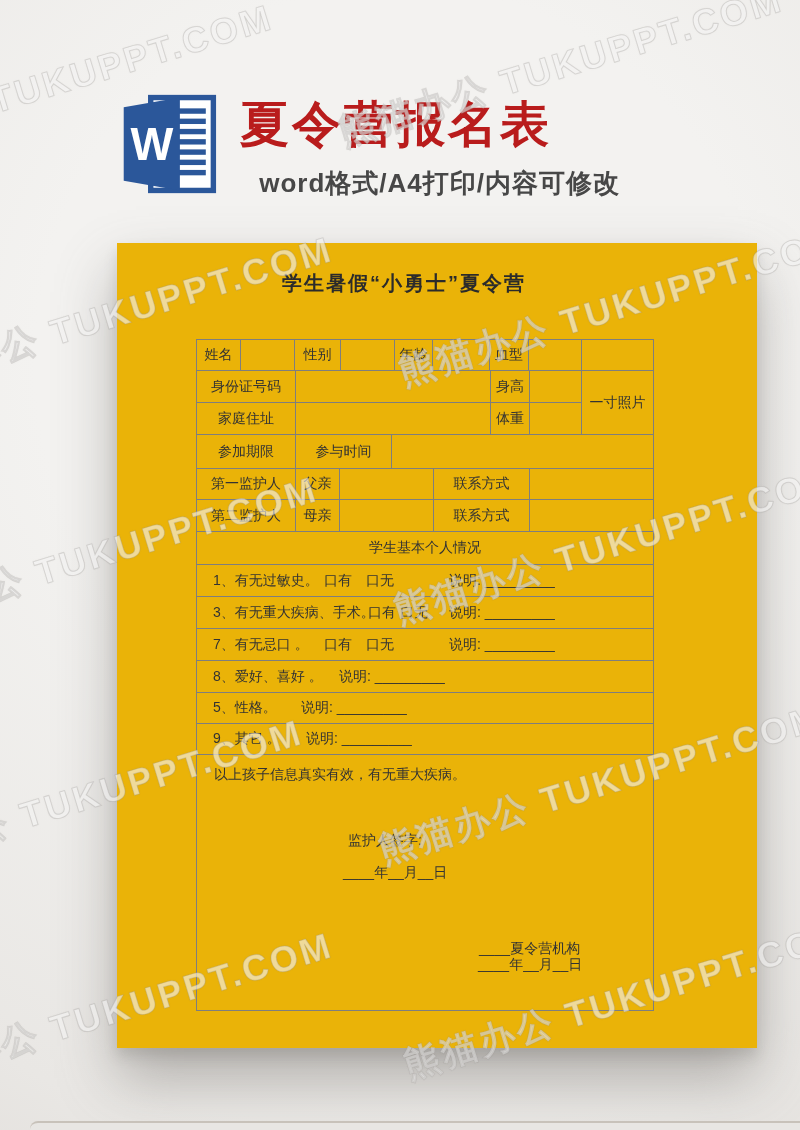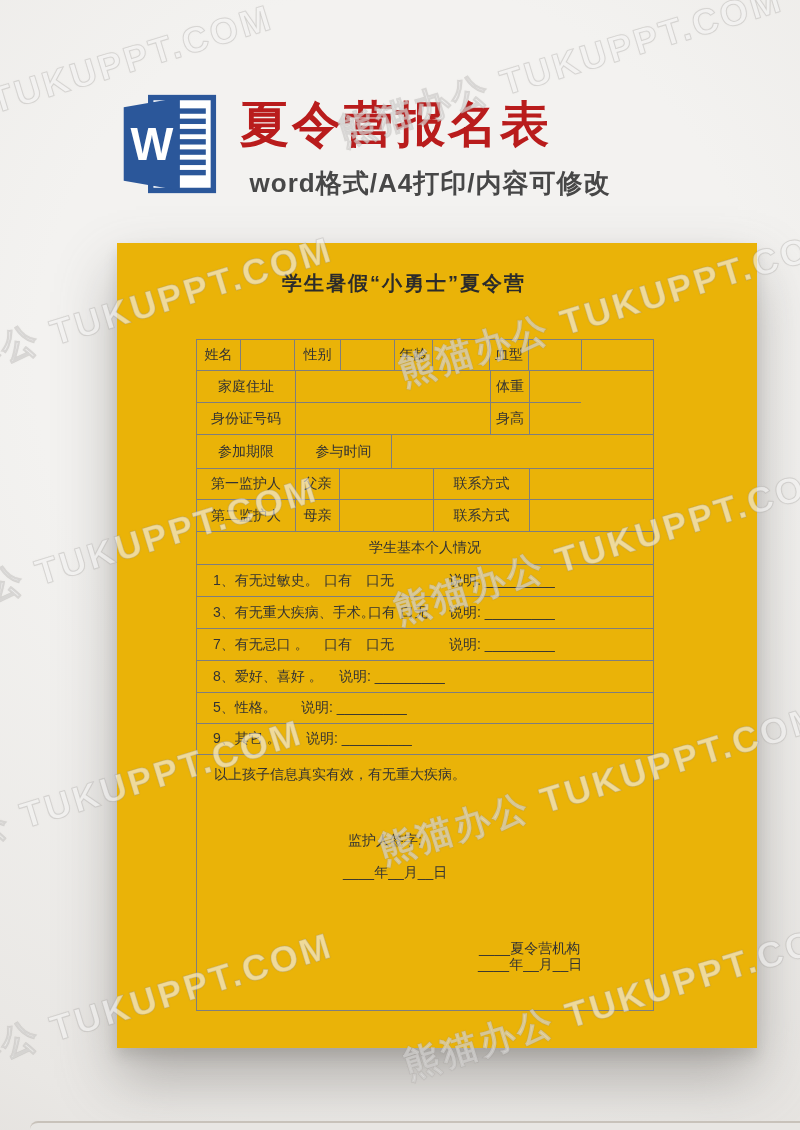--- a/index.html
+++ b/index.html
@@ -15,21 +15,21 @@
   
   .header { position:absolute; left:0; top:0; width:800px; height:235px; z-index:2; }
   .word-logo { position:absolute; left:113px; top:90px; width:110px; height:108px; }
   .hd-title {
     position:absolute; left:240px; top:92px; width:380px;
     font-size:49px; font-weight:900; letter-spacing:3px;
     color:#b91c1c;
   }
   .hd-sub {
     position:absolute; left:240px; top:166px; width:380px;
-    text-align:center; font-size:26px; font-weight:bold; letter-spacing:1px;
+    text-align:right; font-size:26px; font-weight:bold; letter-spacing:1px;
     color:#474747;
   }
 
   
   .page {
     position:absolute; left:117px; top:243px; width:640px; height:805px;
     background:#eab308; z-index:1;
     box-shadow:0 8px 12px rgba(90,86,82,.18), 0 30px 55px rgba(105,100,95,.45);
   }
   .doc-title { position:absolute; left:59px; width:456px; text-align:center;
@@ -109,32 +109,33 @@
       <div class="tcell" style="width:38px">年龄</div>
       <div class="tcell" style="width:57px"></div>
       <div class="tcell" style="width:39px">血型</div>
       <div class="tcell" style="width:53px"></div>
       <div class="tcell" style="flex:1"></div>
     </div>
 
     <div class="trow" style="height:64px">
       <div class="stack" style="width:384px">
         <div class="subrow">
+          <div class="tcell nb" style="width:98px">身份证号码</div>
+          <div class="tcell" style="width:195px"></div>
+          <div class="tcell" style="width:39px">身高</div>
+          <div class="tcell" style="flex:1"></div>
+        </div>
+        <div class="subrow">
           <div class="tcell nb" style="width:98px">家庭住址</div>
           <div class="tcell" style="width:195px"></div>
           <div class="tcell" style="width:39px">体重</div>
           <div class="tcell" style="flex:1"></div>
         </div>
-        <div class="subrow">
-          <div class="tcell nb" style="width:98px">身份证号码</div>
-          <div class="tcell" style="width:195px"></div>
-          <div class="tcell" style="width:39px">身高</div>
-          <div class="tcell" style="flex:1"></div>
-        </div>
       </div>
+      <div class="tcell" style="flex:1">一寸照片</div>
     </div>
 
     <div class="trow" style="height:34px">
       <div class="tcell nb" style="width:98px">参加期限</div>
       <div class="tcell" style="width:96px">参与时间</div>
       <div class="tcell" style="flex:1"></div>
     </div>
 
     <div class="trow" style="height:31px">
       <div class="tcell nb" style="width:98px">第一监护人</div>

